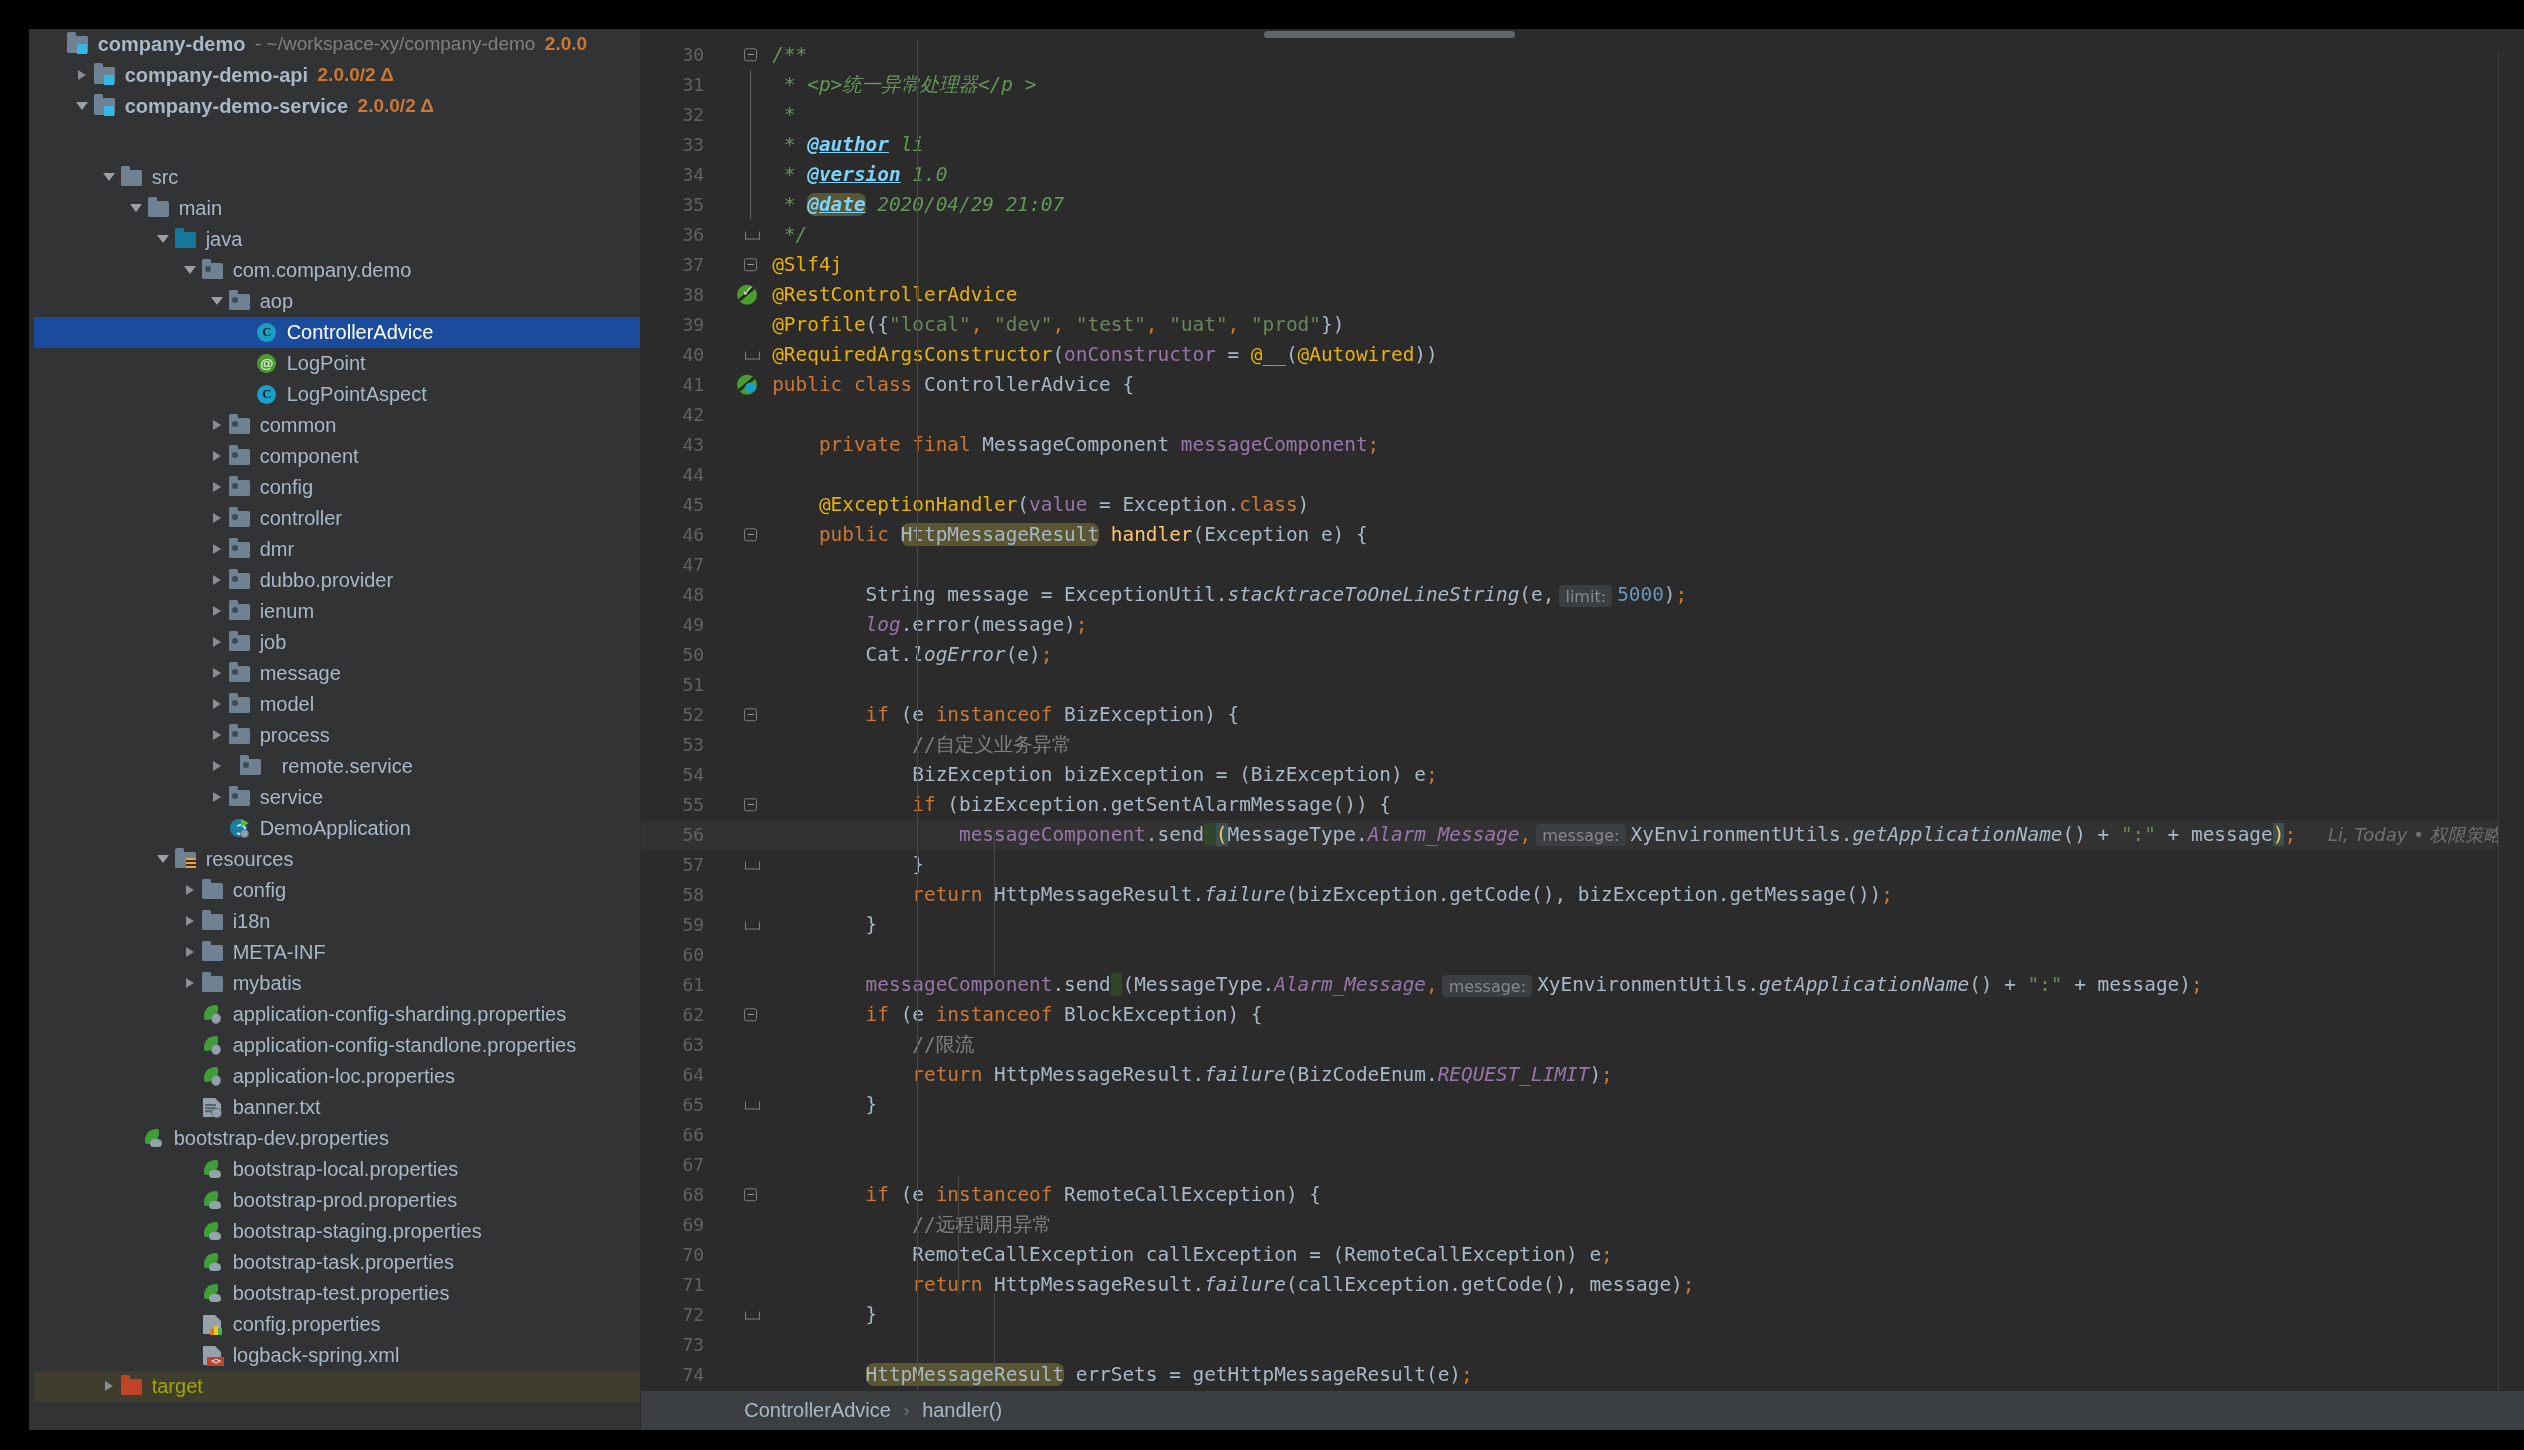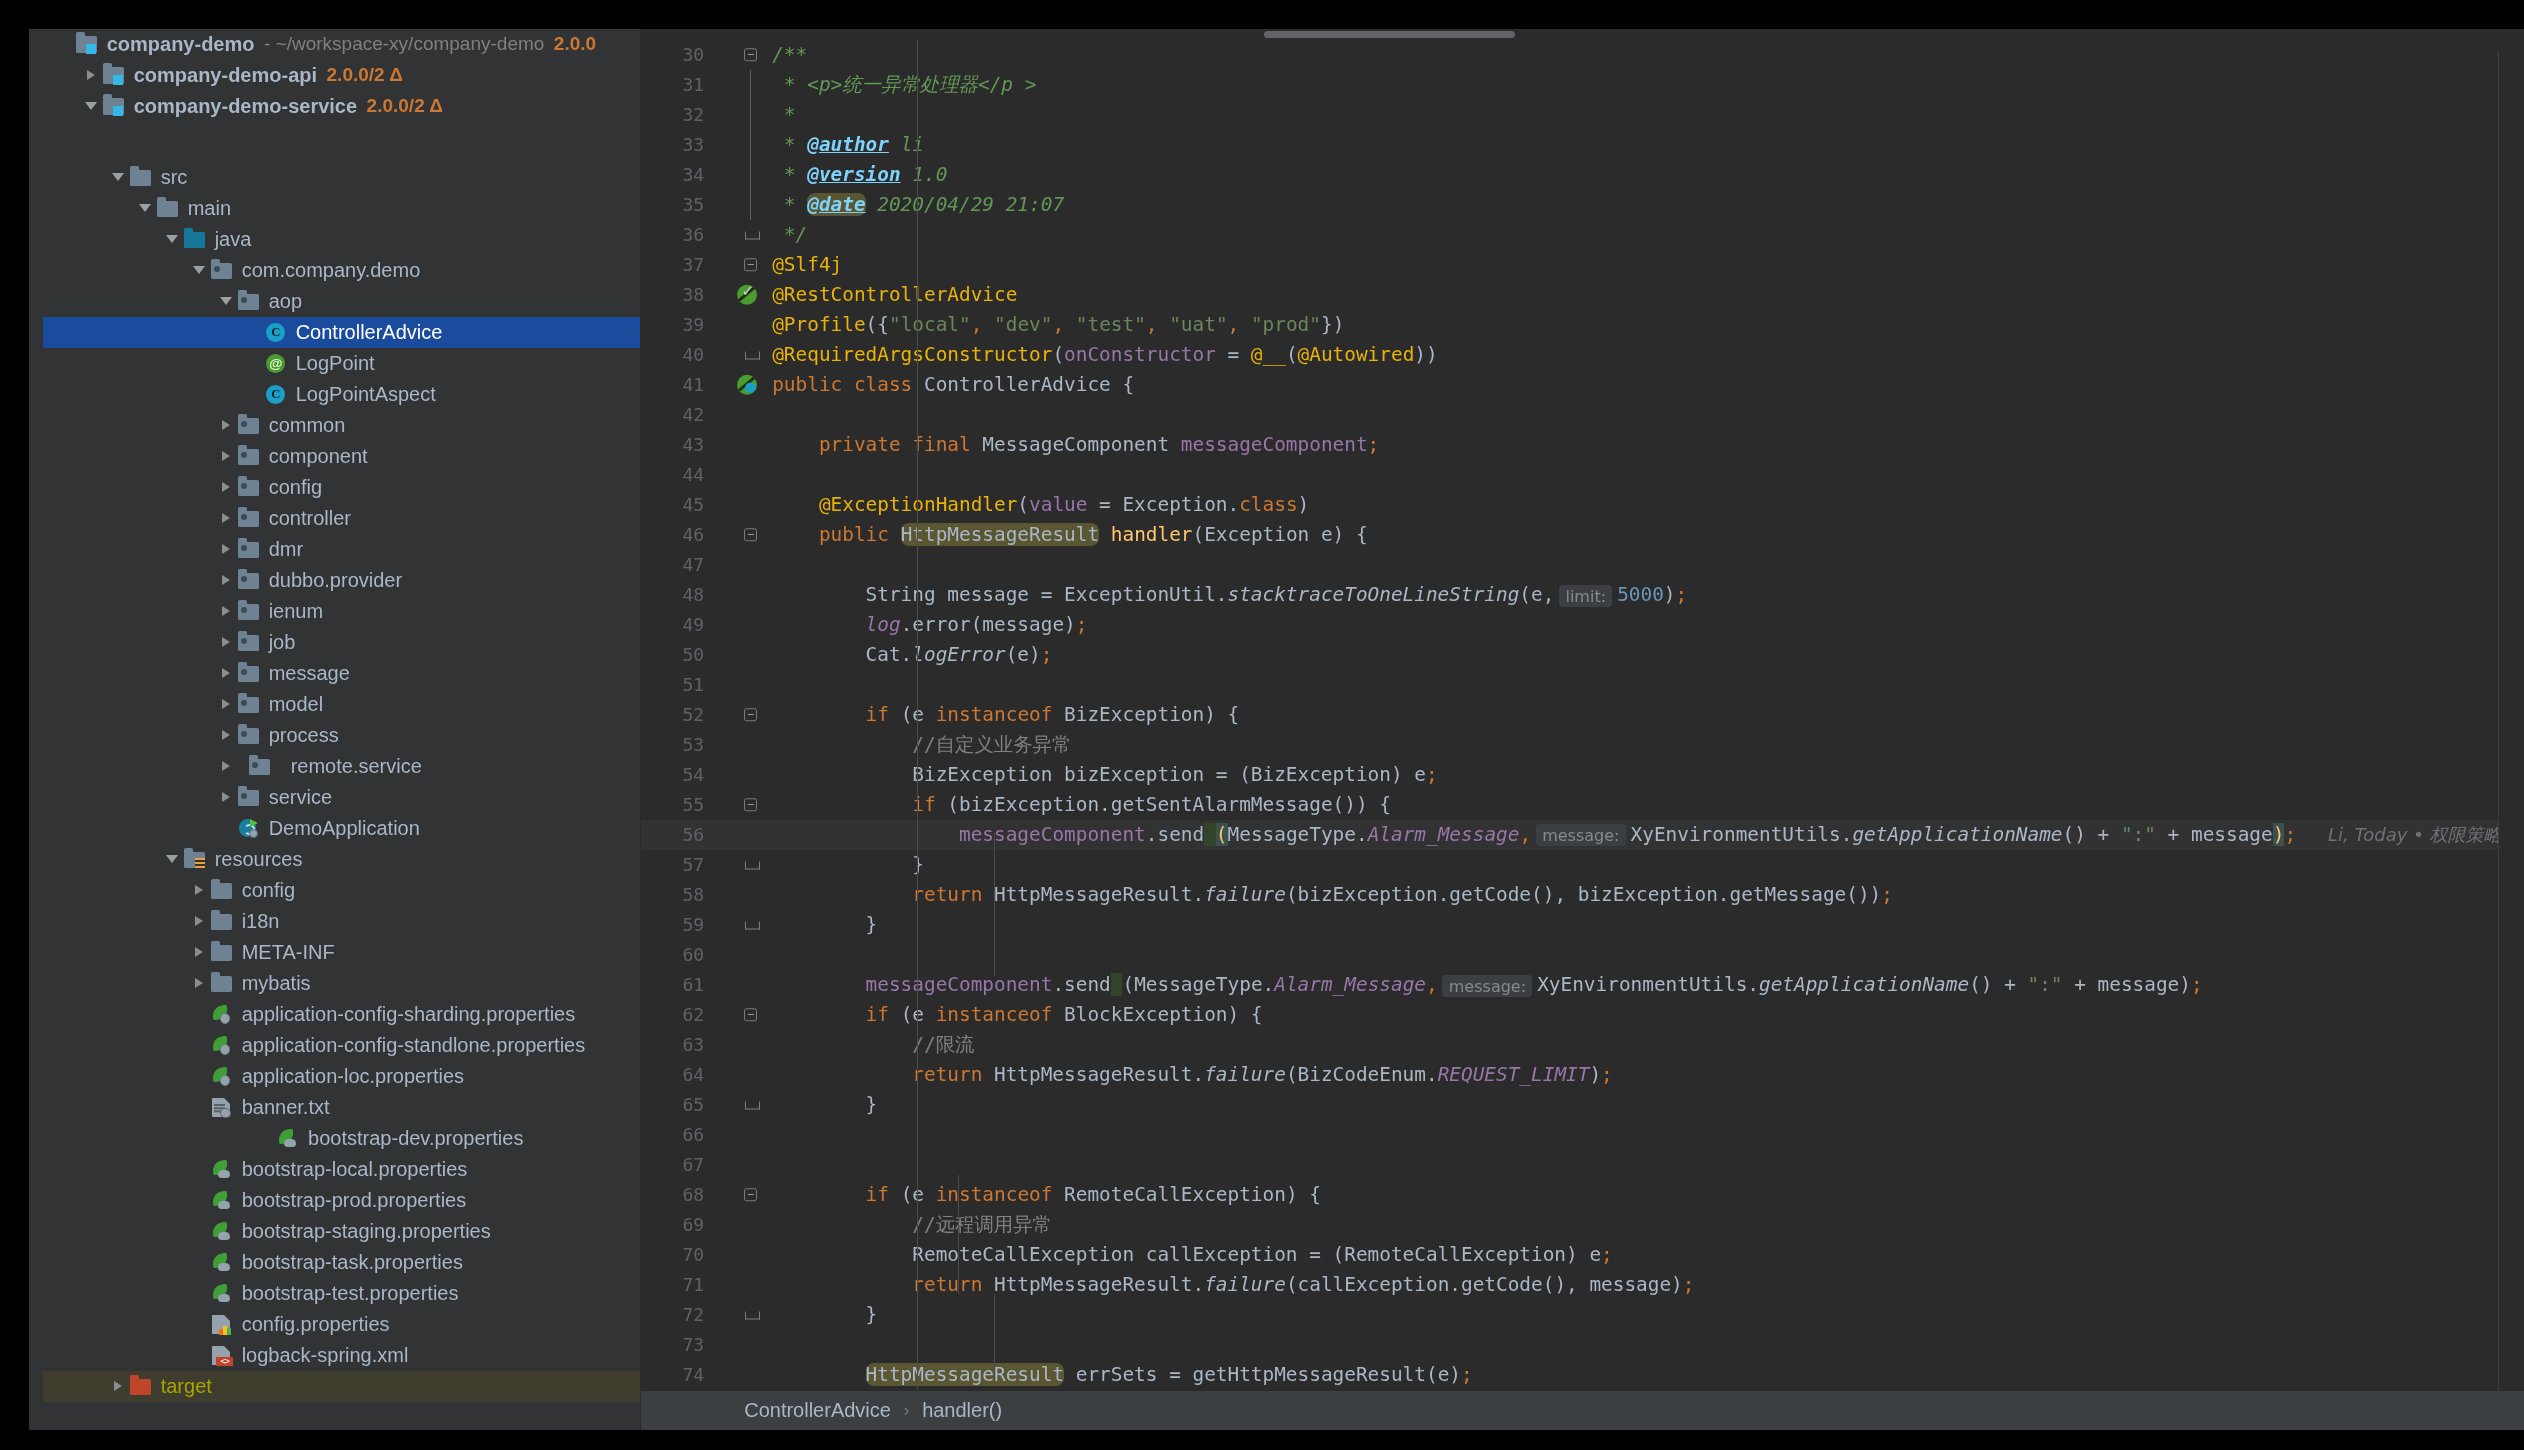--- a/index.html
+++ b/index.html
@@ -32,21 +32,21 @@
   #project-pane {
     width: 611px;
     height: 1401px;
     background: #313335;
     position: relative;
     overflow: hidden;
     flex: 0 0 611px;
   }
   .tree {
     position: absolute;
-    left: 14px; top: 0;
+    left: 5px; top: 0;
     width: 100%;
   }
   .tree-row {
     height: 31px;
     display: flex;
     align-items: center;
     white-space: nowrap;
     font-size: 20px;
     color: #a9b7c6;
     font-family: "Liberation Sans", sans-serif;
@@ -634,21 +634,21 @@
               <i></i>
             </span>
             <span class="ic">
               <span class="ic-file">
                 <span class="lines"></span>
                 <span class="badge-clock"></span>
               </span>
             </span>
             <span class="tlabel">banner.txt</span>
           </div>
-          <div class="tree-row" style="padding-left: 87px; justify-content: center;">
+          <div class="tree-row" style="padding-left: 87px;">
             <span class="arrow none">
               <i></i>
             </span>
             <span class="ic">
               <span class="ic-leaf">
                 <span class="lf"></span>
                 <span class="cloud"></span>
               </span>
             </span>
             <span class="tlabel">bootstrap-dev.properties</span>

